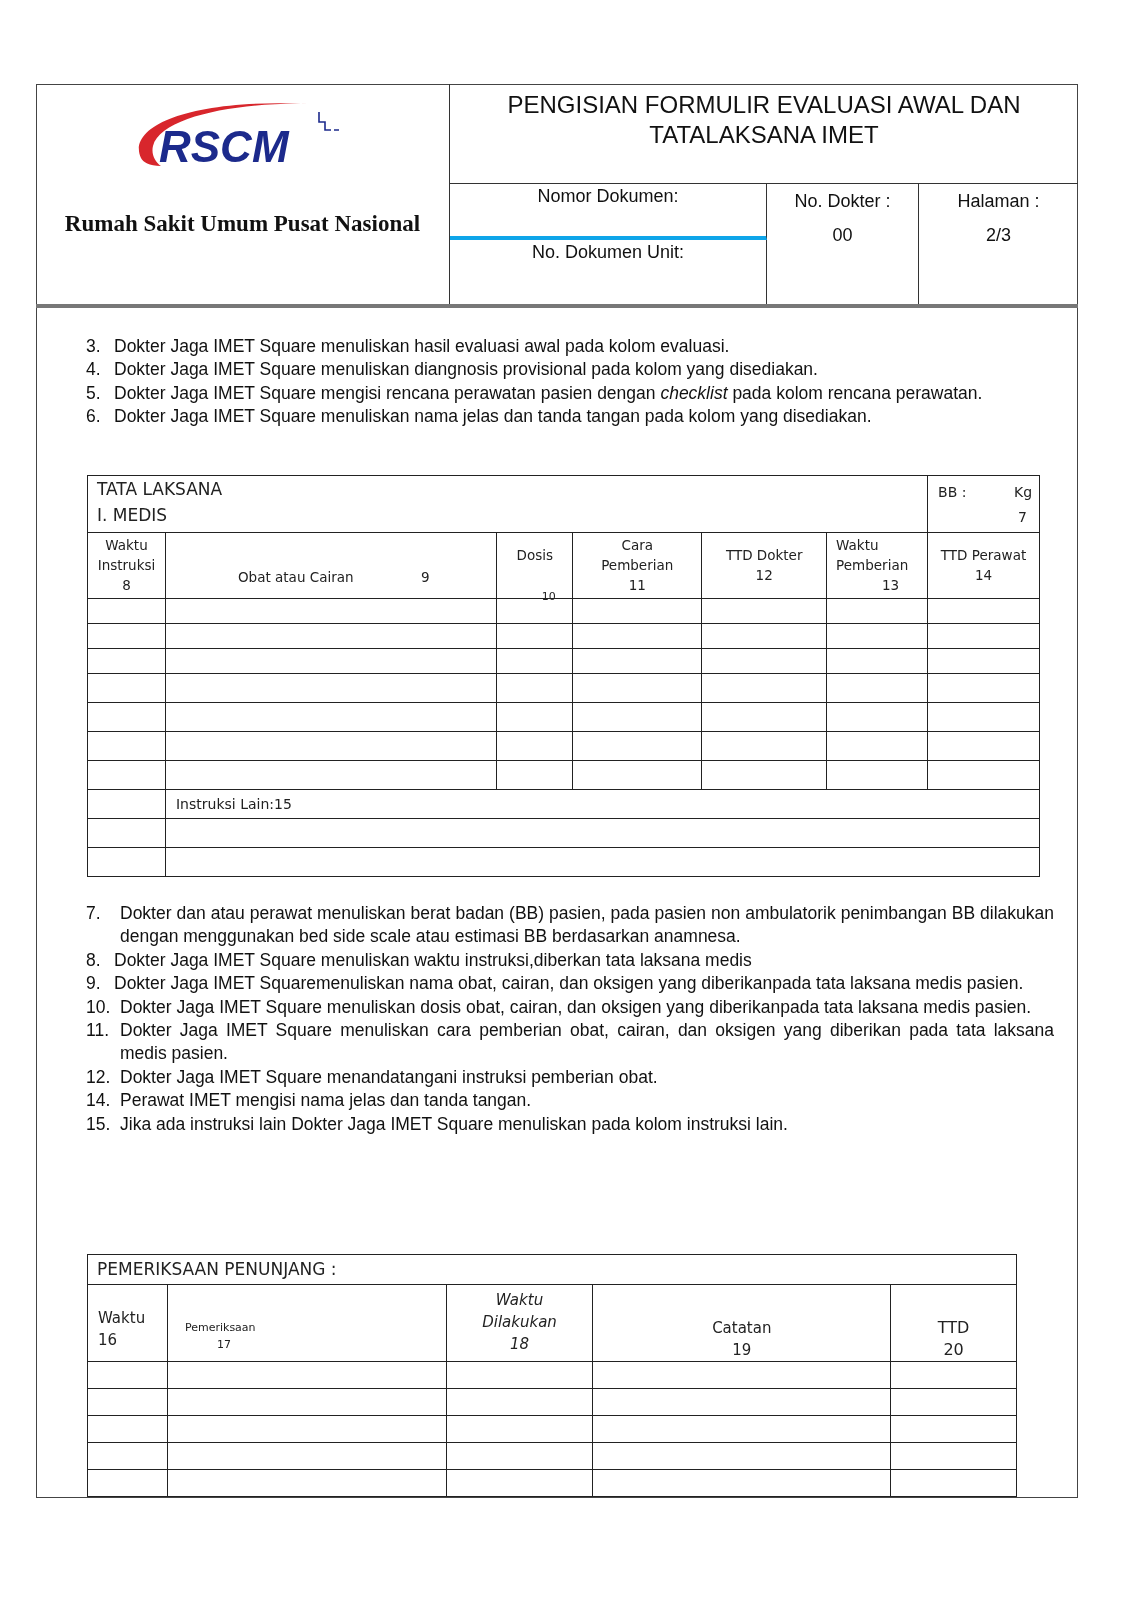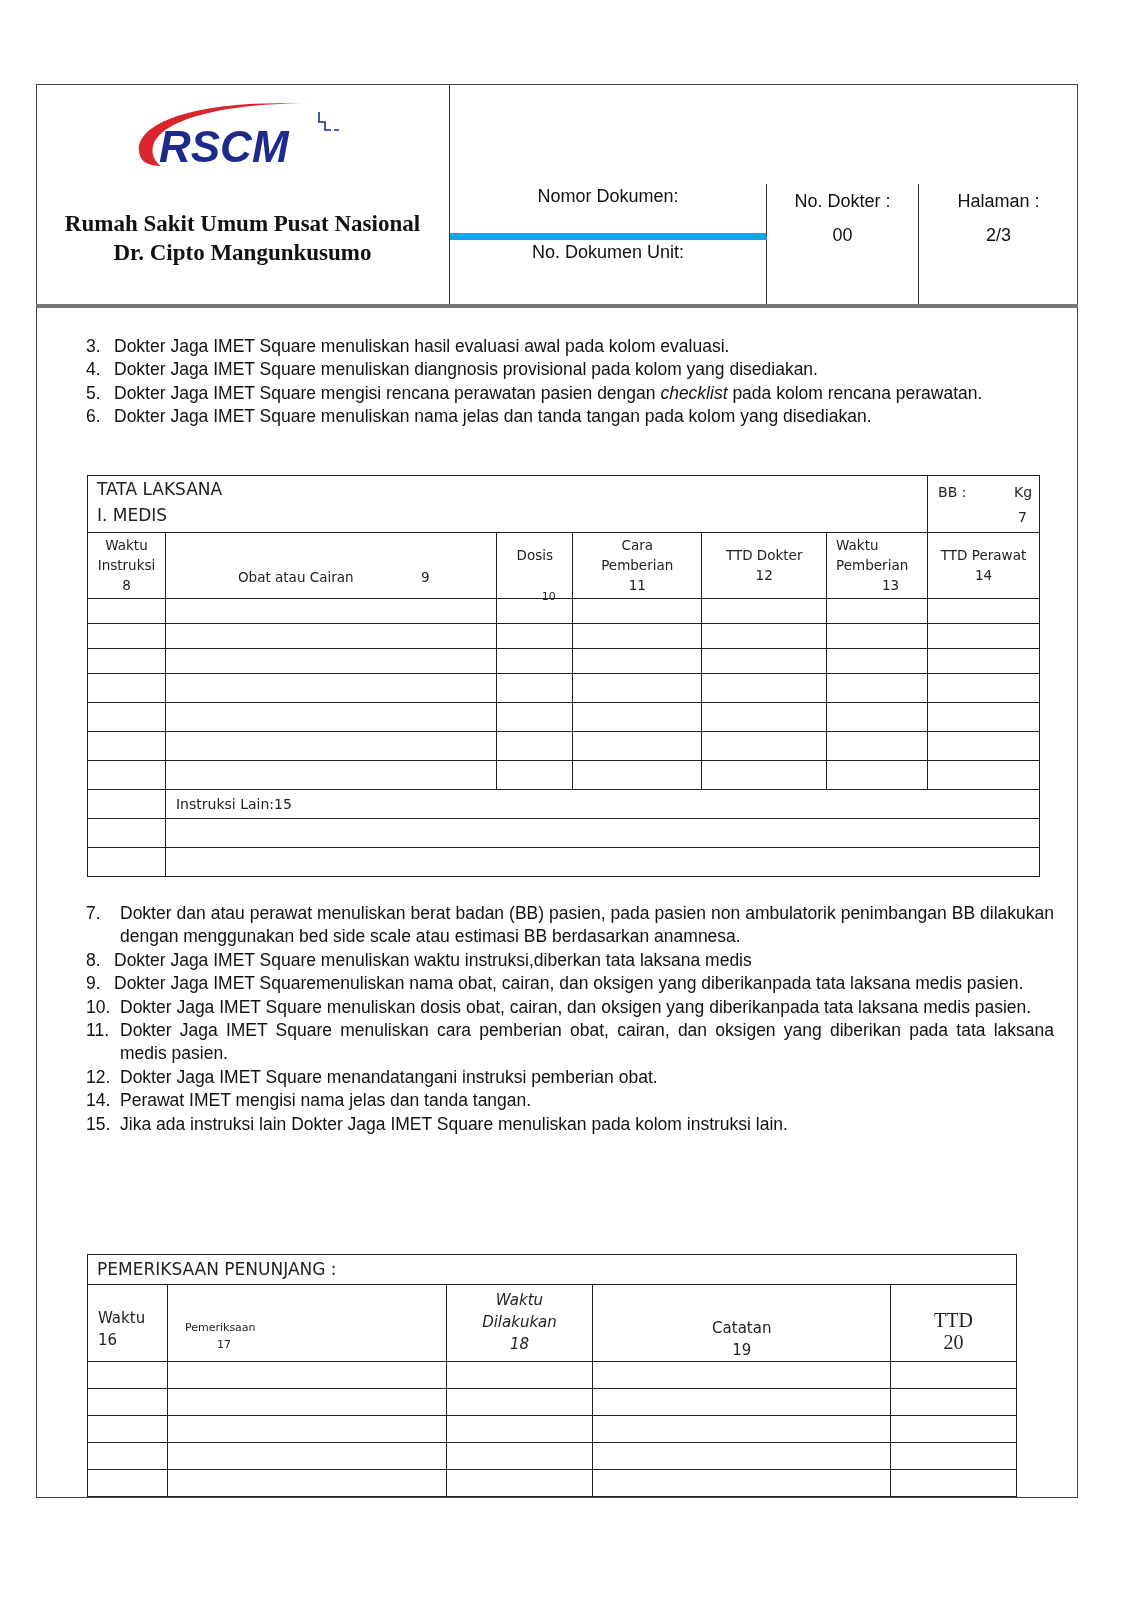--- a/index.html
+++ b/index.html
@@ -5,21 +5,21 @@
   html, body { margin: 0; padding: 0; background: #ffffff; }
   body { width: 1131px; height: 1600px; position: relative; overflow: hidden; color: #111; }
   .page-frame { position: absolute; left: 36px; top: 84px; width: 1042px; height: 1414px; border: 1px solid #444; box-sizing: border-box; }
 
   
   .hdr { position: absolute; left: 36px; top: 84px; width: 1042px; height: 223px; box-sizing: border-box; }
   .hdr-left { position: absolute; left: 0; top: 0; width: 413px; height: 223px; border-right: 1px solid #333; }
   .logo { position: absolute; left: 95px; top: 12px; width: 210px; height: 80px; }
   .hosp-name { position: absolute; left: 0; top: 125px; width: 413px; text-align: center; font-family: "Liberation Serif", "DejaVu Serif", serif; font-weight: bold; font-size: 23px; line-height: 29px; color: #111; }
   .hdr-title { position: absolute; left: 414px; top: 0; width: 628px; height: 100px; border-bottom: 1px solid #333; text-align: center; font-family: "Liberation Sans", sans-serif; font-size: 24px; line-height: 30px; padding-top: 6px; box-sizing: border-box; color: #111; }
-  .cell-doc { position: absolute; left: 414px; top: 100px; width: 317px; height: 56px; border-bottom: 7px solid #0ea5e9; border-right: 1px solid #333; text-align: center; font-family: "Liberation Sans", sans-serif; font-size: 18px; padding-top: 2px; box-sizing: border-box; }
+  .cell-doc { position: absolute; left: 414px; top: 100px; width: 317px; height: 56px; border-bottom: 4px solid #0ea5e9; border-right: 1px solid #333; text-align: center; font-family: "Liberation Sans", sans-serif; font-size: 18px; padding-top: 2px; box-sizing: border-box; }
   .cell-docunit { position: absolute; left: 414px; top: 156px; width: 317px; height: 67px; border-right: 1px solid #333; text-align: center; font-family: "Liberation Sans", sans-serif; font-size: 18px; padding-top: 2px; box-sizing: border-box; }
   .cell-rev { position: absolute; left: 731px; top: 100px; width: 152px; height: 123px; border-right: 1px solid #333; text-align: center; font-family: "Liberation Sans", sans-serif; font-size: 18px; line-height: 34px; box-sizing: border-box; }
   .cell-hal { position: absolute; left: 883px; top: 100px; width: 159px; height: 123px; text-align: center; font-family: "Liberation Sans", sans-serif; font-size: 18px; line-height: 34px; box-sizing: border-box; }
   .hdr-sep { position: absolute; left: 36px; top: 304px; width: 1042px; height: 4px; background: #777; }
 
   
   .instr { position: absolute; left: 86px; width: 968px; font-family: "Liberation Sans", sans-serif; font-size: 17.5px; line-height: 23.3px; color: #111; }
   .instr .item { display: flex; }
   .instr .num { flex: 0 0 auto; width: 28px; }
   .instr .num.w2 { width: 34px; }
@@ -39,22 +39,25 @@
 
 <div class="hdr">
   <div class="hdr-left">
     <svg class="logo" viewBox="0 0 210 80">
       <path d="M10 62 C -5 30, 60 2, 178 8 C 110 6, 30 20, 22 50 C 20 58, 24 66, 30 70 C 18 70, 12 66, 10 62 Z" fill="#d8262c"></path>
       <text x="28" y="66" font-family="Liberation Sans, sans-serif" font-weight="bold" font-style="italic" font-size="44" fill="#1c2a8c">RSCM</text>
       <path d="M188 16 L188 26 L194 26 L194 34 L200 34 M203 34 L208 34" stroke="#1c2a8c" stroke-width="1.6" fill="none"></path>
     </svg>
     <div class="hosp-name">
       <div>Rumah Sakit Umum Pusat Nasional</div>
-      <div>Dr. Cipto Mangunkusumo</div>
-    </div>
+    </div>
+  </div>
+  <div class="hdr-title">
+    <div>PENGISIAN FORMULIR EVALUASI AWAL DAN</div>
+    <div>TATALAKSANA IMET</div>
   </div>
   <div class="cell-doc">
     <div>Nomor Dokumen:</div>
     <div></div>
   </div>
   <div class="cell-docunit">
     <div>No. Dokumen Unit:</div>
     <div></div>
   </div>
   <div class="cell-rev">
@@ -276,21 +279,21 @@
       <span class="small" style="position:absolute; left:49px; top:50px;">17</span>
     </td>
     <td class="hc" style="padding-top:4px; font-size:15px; line-height:22px;font-style:italic;">
       <div style="padding:0 30px;">Waktu Dilakukan</div>
       <div>18</div>
     </td>
     <td class="hc" style="padding-top:32px; font-size:15px; line-height:22px;">
       <div>Catatan</div>
       <div>19</div>
     </td>
-    <td class="hc" style="padding-top:24px; font-size:20px; line-height:22px;font-family:Liberation Serif, serif;">
+    <td class="hc" style="padding-top:32px; font-size:16px; line-height:22px;">
       <div>TTD</div>
       <div>20</div>
     </td>
   </tr>
   </tbody>
     <tbody id="pp-body">
       <tr style="height: 27px;">
         <td></td>
         <td></td>
         <td></td>

